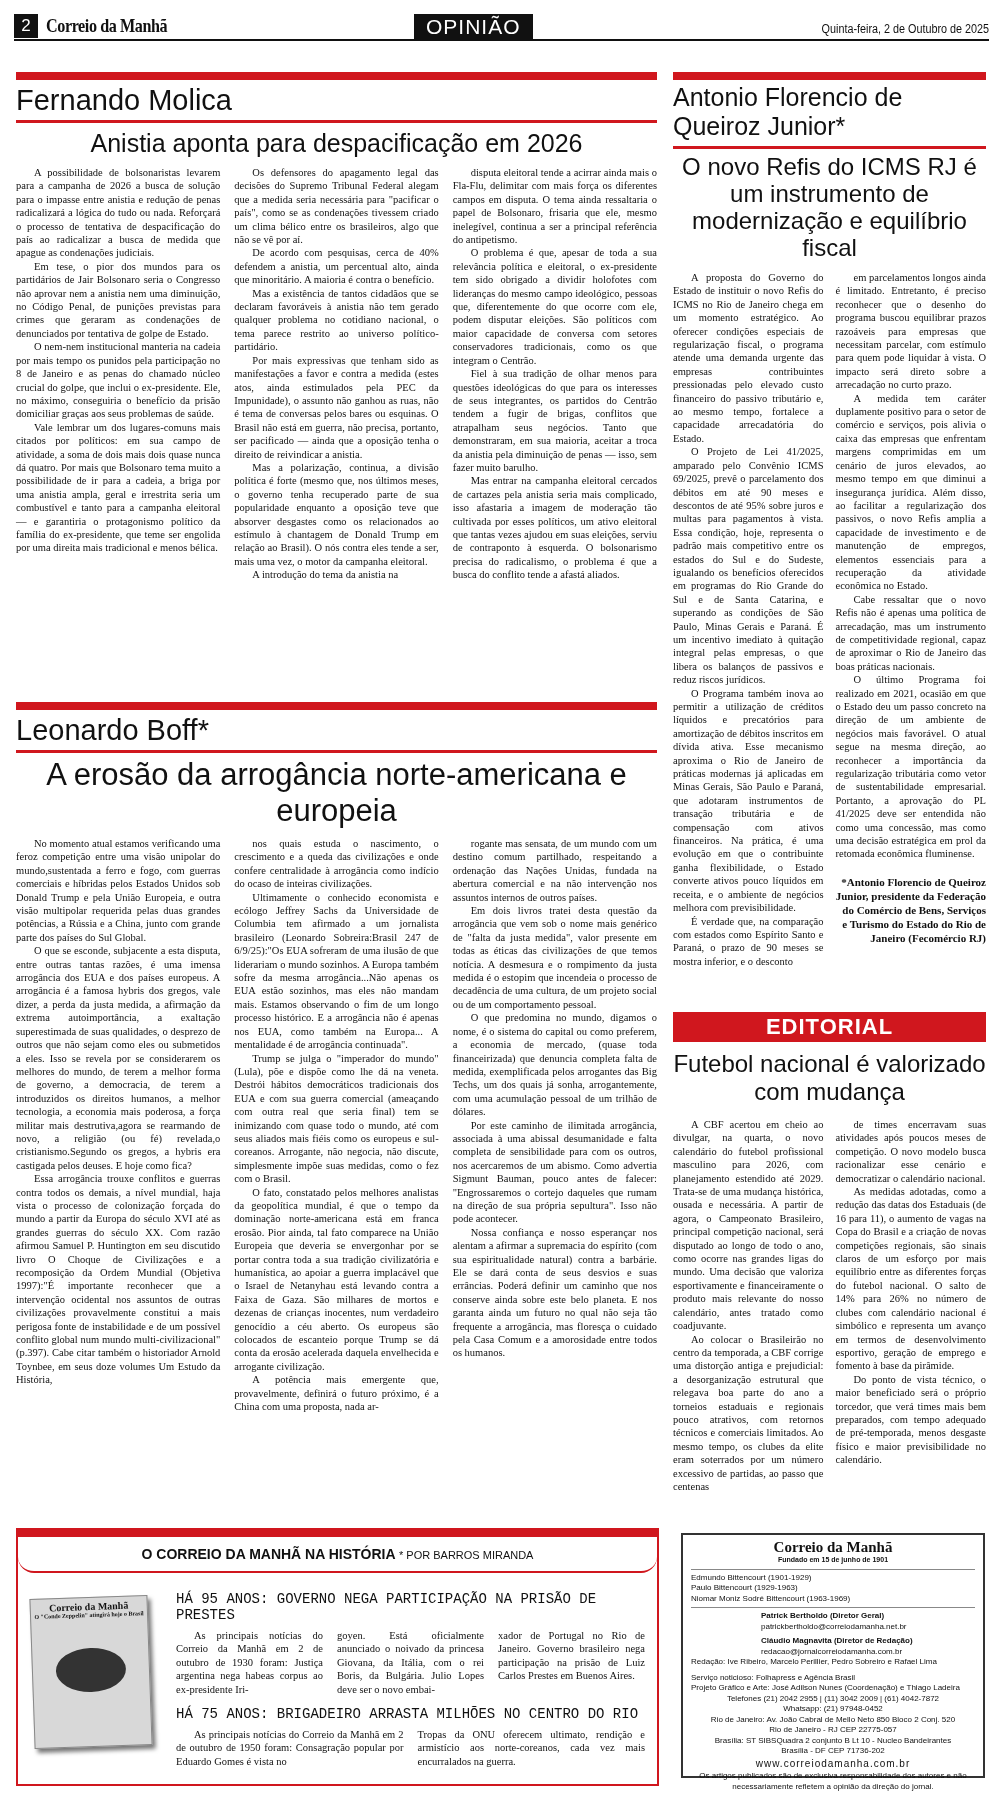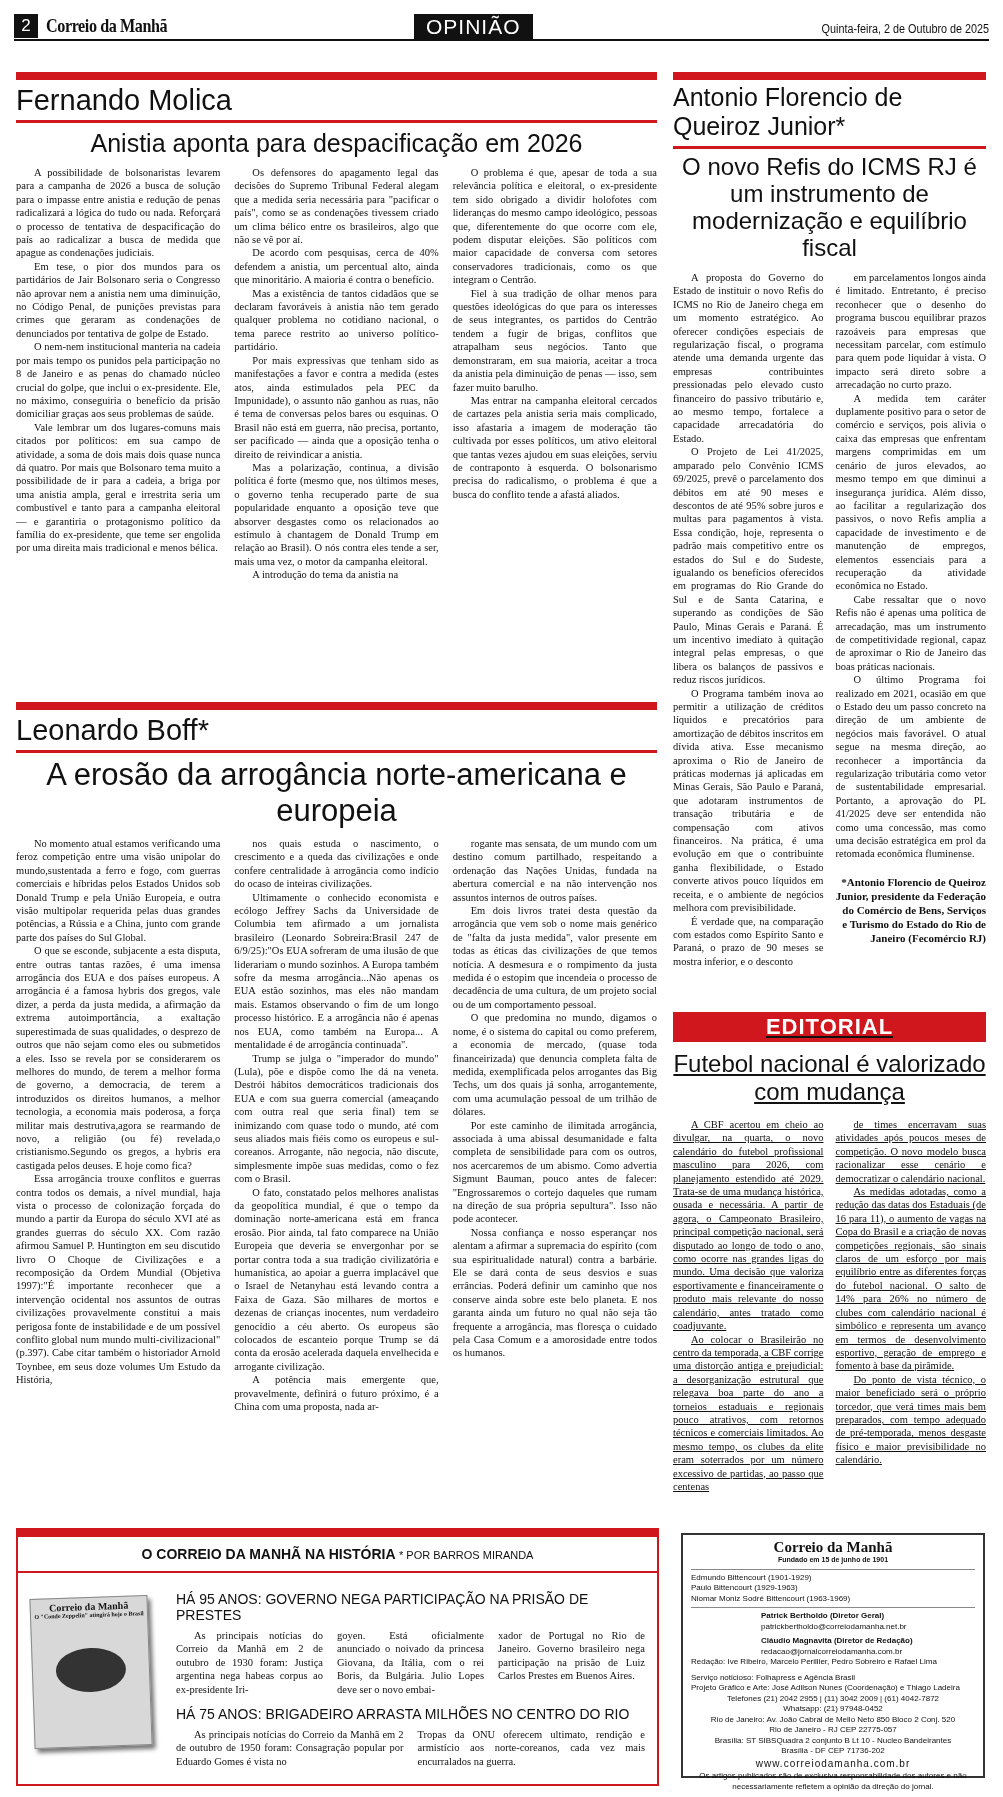--- a/index.html
+++ b/index.html
@@ -13,23 +13,23 @@
   .redline { background: #d0171e; height: 3px; }
   .author { font-family: "Liberation Sans", sans-serif; text-align: left; font-size: 29px; font-weight: 500; }
   .headline { font-family: "Liberation Sans", sans-serif; text-align: center; font-size: 25px; color: #111; }
   .cols { display: flex; gap: 14px; }
   .col { flex: 1; font-size: 10.5px; line-height: 13.4px; text-align: justify; }
   .col p { text-indent: 18px; }
   .byline { font-weight: bold; text-align: right; font-size: 11px; line-height: 14px; margin-top: 14px; }
   .block { position: absolute; }
   .edbanner { background: #d0171e; color: #fff; font-family: "Liberation Sans", sans-serif; font-size: 22px; font-weight: bold; text-align: center; height: 30px; line-height: 30px; letter-spacing: 1px; }
   .hist { position: absolute; left: 16px; top: 1528px; width: 643px; height: 258px; border: 2px solid #d0171e; border-top: 9px solid #d0171e; }
-  .hist-head { text-align: center; font-family: "Liberation Sans", sans-serif; font-weight: bold; font-size: 14px; padding: 9px 0; border-bottom: 2px solid #d0171e; }
+  .hist-head { text-align: center; font-family: "Liberation Sans", sans-serif; font-weight: bold; font-size: 14px; padding: 9px 0; border-bottom: 2px solid #d0171e; border-radius: 16px; }
   .hist-head small { font-weight: normal; font-size: 11px; }
-  .hist-title { font-family: Liberation Sans, sans-serif; font-size: 14px; margin: 8px 0 6px; }
+  .hist-title { font-family: Liberation Mono, monospace; font-size: 14px; margin: 8px 0 6px; }
   .thumb { position: absolute; left: 14px; top: 60px; width: 118px; height: 150px; background: #d8d8d8; border: 1px solid #888; box-shadow: 3px 4px 4px #777; transform: rotate(-2deg); font-size: 8px; text-align: center; padding: 3px; }
   .thumb .zep { margin: 30px auto 0; width: 70px; height: 44px; background: #333; border-radius: 50%; }
   .box { position: absolute; left: 681px; top: 1533px; width: 304px; height: 245px; border: 2px solid #333; font-family: "Liberation Sans", sans-serif; font-size: 8px; line-height: 10.5px; padding: 4px 8px; }
   .box .cm { text-align: center; font-family: "Liberation Serif", serif; font-weight: bold; font-size: 15px; line-height: 16px; }
   .box .c { text-align: center; }
   .box hr { border: none; border-top: 1px solid #888; margin: 3px 0; }
 </style>
 </head>
 <body>
 
@@ -54,20 +54,21 @@
       </div>
     <div class="col" id="a1c2">
         <p>Os defensores do apagamento legal das decisões do Supremo Tribunal Federal alegam que a medida seria necessária para "pacificar o país", como se as condenações tivessem criado um clima bélico entre os brasileiros, algo que não se vê por aí.</p>
         <p>De acordo com pesquisas, cerca de 40% defendem a anistia, um percentual alto, ainda que minoritário. A maioria é contra o benefício.</p>
         <p>Mas a existência de tantos cidadãos que se declaram favoráveis à anistia não tem gerado qualquer problema no cotidiano nacional, o tema parece restrito ao universo político-partidário.</p>
         <p>Por mais expressivas que tenham sido as manifestações a favor e contra a medida (estes atos, ainda estimulados pela PEC da Impunidade), o assunto não ganhou as ruas, não é tema de conversas pelos bares ou esquinas. O Brasil não está em guerra, não precisa, portanto, ser pacificado — ainda que a oposição tenha o direito de reivindicar a anistia.</p>
         <p>Mas a polarização, continua, a divisão política é forte (mesmo que, nos últimos meses, o governo tenha recuperado parte de sua popularidade enquanto a oposição teve que absorver desgastes como os relacionados ao estímulo à chantagem de Donald Trump em relação ao Brasil). O nós contra eles tende a ser, mais uma vez, o motor da campanha eleitoral.</p>
         <p>A introdução do tema da anistia na</p>
       </div>
     <div class="col" id="a1c3">
+        <p>disputa eleitoral tende a acirrar ainda mais o Fla-Flu, delimitar com mais força os diferentes campos em disputa. O tema ainda ressaltaria o papel de Bolsonaro, frisaria que ele, mesmo inelegível, continua a ser a principal referência do antipetismo.</p>
         <p>O problema é que, apesar de toda a sua relevância política e eleitoral, o ex-presidente tem sido obrigado a dividir holofotes com lideranças do mesmo campo ideológico, pessoas que, diferentemente do que ocorre com ele, podem disputar eleições. São políticos com maior capacidade de conversa com setores conservadores tradicionais, como os que integram o Centrão.</p>
         <p>Fiel à sua tradição de olhar menos para questões ideológicas do que para os interesses de seus integrantes, os partidos do Centrão tendem a fugir de brigas, conflitos que atrapalham seus negócios. Tanto que demonstraram, em sua maioria, aceitar a troca da anistia pela diminuição de penas — isso, sem fazer muito barulho.</p>
         <p>Mas entrar na campanha eleitoral cercados de cartazes pela anistia seria mais complicado, isso afastaria a imagem de moderação tão cultivada por esses políticos, um ativo eleitoral que tantas vezes ajudou em suas eleições, serviu de contraponto à esquerda. O bolsonarismo precisa do radicalismo, o problema é que a busca do conflito tende a afastá aliados.</p>
       </div>
   </div>
 </div>
 
 <div class="block" style="left:16px; top:702px; width:641px;">
   <div class="redbar"></div>
   <div class="author" style="margin:4px 0 3px;">Leonardo Boff*</div>
@@ -111,21 +112,21 @@
     <div class="col" id="a3c2">
     <p>em parcelamentos longos ainda é limitado. Entretanto, é preciso reconhecer que o desenho do programa buscou equilibrar prazos razoáveis para empresas que necessitam parcelar, com estímulo para quem pode liquidar à vista. O impacto será direto sobre a arrecadação no curto prazo.</p>
         <p>A medida tem caráter duplamente positivo para o setor de comércio e serviços, pois alivia o caixa das empresas que enfrentam margens comprimidas em um cenário de juros elevados, ao mesmo tempo em que diminui a insegurança jurídica. Além disso, ao facilitar a regularização dos passivos, o novo Refis amplia a capacidade de investimento e de manutenção de empregos, elementos essenciais para a recuperação da atividade econômica no Estado.</p>
         <p>Cabe ressaltar que o novo Refis não é apenas uma política de arrecadação, mas um instrumento de competitividade regional, capaz de aproximar o Rio de Janeiro das boas práticas nacionais.</p>
         <p>O último Programa foi realizado em 2021, ocasião em que o Estado deu um passo concreto na direção de um ambiente de negócios mais favorável. O atual segue na mesma direção, ao reconhecer a importância da regularização tributária como vetor de sustentabilidade empresarial. Portanto, a aprovação do PL 41/2025 deve ser entendida não como uma concessão, mas como uma decisão estratégica em prol da retomada econômica fluminense.</p>
         <div class="byline">*Antonio Florencio de Queiroz Junior, presidente da Federação do Comércio de Bens, Serviços e Turismo do Estado do Rio de Janeiro (Fecomércio RJ)</div>
       </div>
   </div>
 </div>
 
-<div class="block" style="left:673px; top:1012px; width:313px;text-decoration:underline;">
+<div class="block" style="left:673px; top:1012px; width:313px;">
   <div class="edbanner">EDITORIAL</div>
   <div class="headline" style="margin:8px 0 12px; font-size:24px; line-height:28px;">Futebol nacional é valorizado com mudança</div>
   <div class="cols" style="gap:12px;">
     <div class="col" id="edc1">
         <p>A CBF acertou em cheio ao divulgar, na quarta, o novo calendário do futebol profissional masculino para 2026, com planejamento estendido até 2029. Trata-se de uma mudança histórica, ousada e necessária. A partir de agora, o Campeonato Brasileiro, principal competição nacional, será disputado ao longo de todo o ano, como ocorre nas grandes ligas do mundo. Uma decisão que valoriza esportivamente e financeiramente o produto mais relevante do nosso calendário, antes tratado como coadjuvante.</p>
         <p>Ao colocar o Brasileirão no centro da temporada, a CBF corrige uma distorção antiga e prejudicial: a desorganização estrutural que relegava boa parte do ano a torneios estaduais e regionais pouco atrativos, com retornos técnicos e comerciais limitados. Ao mesmo tempo, os clubes da elite eram soterrados por um número excessivo de partidas, ao passo que centenas</p>
       </div>
     <div class="col" id="edc2">
         <p>de times encerravam suas atividades após poucos meses de competição. O novo modelo busca racionalizar esse cenário e democratizar o calendário nacional.</p>
         <p>As medidas adotadas, como a redução das datas dos Estaduais (de 16 para 11), o aumento de vagas na Copa do Brasil e a criação de novas competições regionais, são sinais claros de um esforço por mais equilíbrio entre as diferentes forças do futebol nacional. O salto de 14% para 26% no número de clubes com calendário nacional é simbólico e representa um avanço em termos de desenvolvimento esportivo, geração de emprego e fomento à base da pirâmide.</p>

